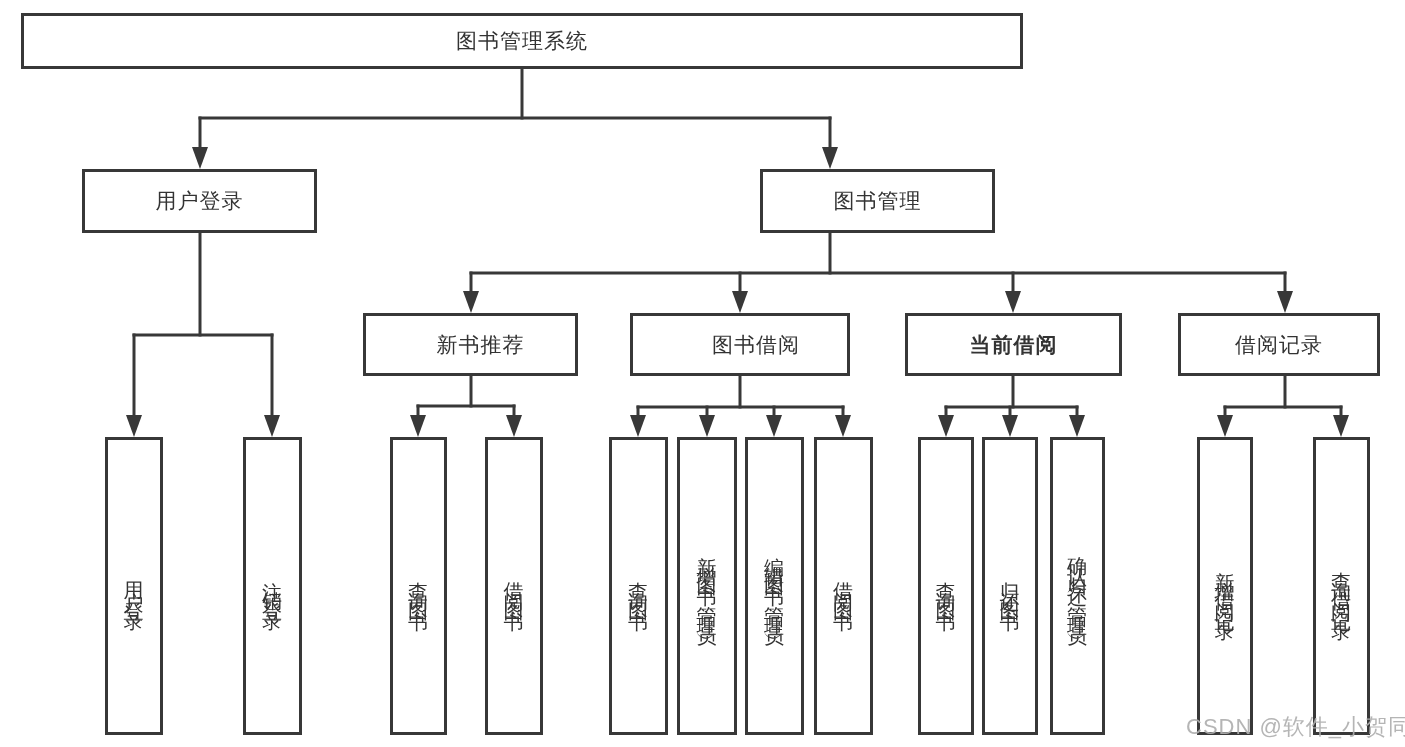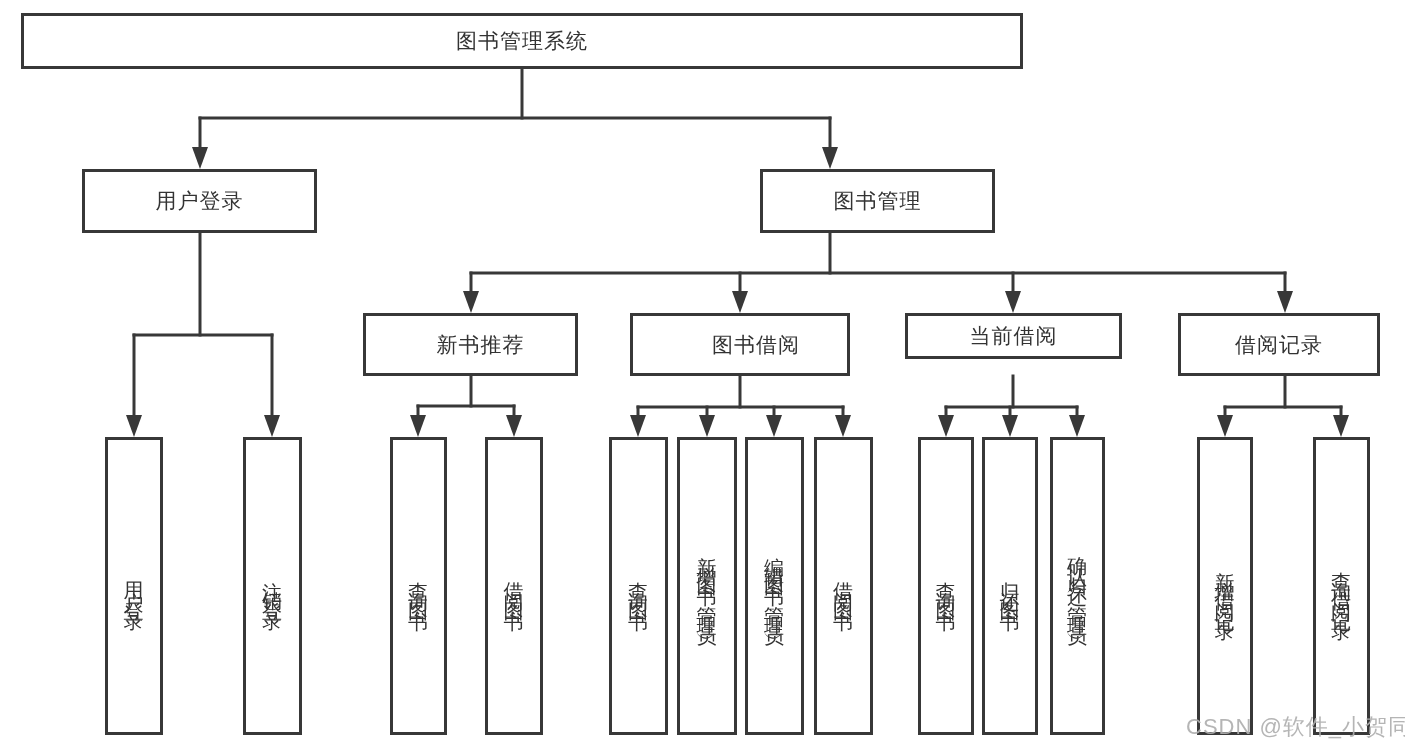--- a/index.html
+++ b/index.html
@@ -105,21 +105,21 @@
   <div class="node hnode" style="left:712px;top:169px;width:235px;height:64px;margin-left:48px;">
     <span>图书管理</span>
   </div>
 
   <div class="node hnode" style="left:363px;top:313px;width:215px;height:63px;padding-left:20px;">
     <span>新书推荐</span>
   </div>
   <div class="node hnode" style="left:630px;top:313px;width:220px;height:63px;padding-left:32px;">
     <span>图书借阅</span>
   </div>
-  <div class="node hnode" style="left:905px;top:313px;width:217px;height:46px;">
+  <div class="node hnode" style="left:905px;top:313px;width:217px;height:63px;font-weight:bold;">
     <span>当前借阅</span>
   </div>
   <div class="node hnode" style="left:1178px;top:313px;width:202px;height:63px;">
     <span>借阅记录</span>
   </div>
 
   <div class="node leaf" style="left:105px;top:437px;width:58px;height:298px;">
     <span>用户登录</span>
   </div>
   <div class="node leaf" style="left:243px;top:437px;width:59px;height:298px;">

